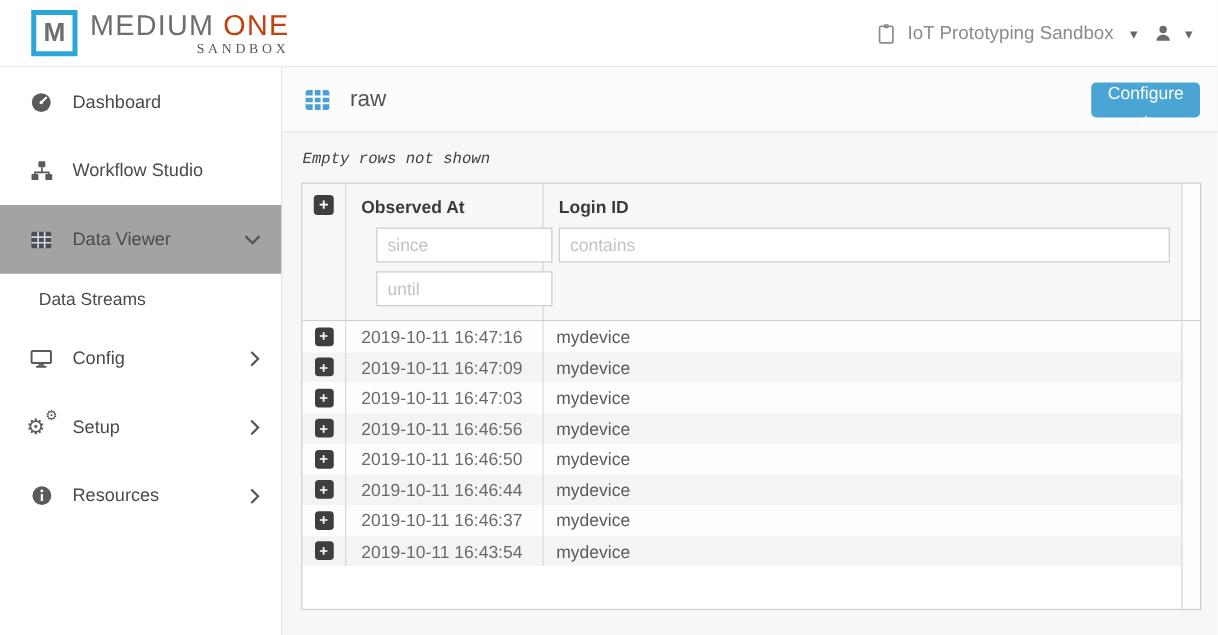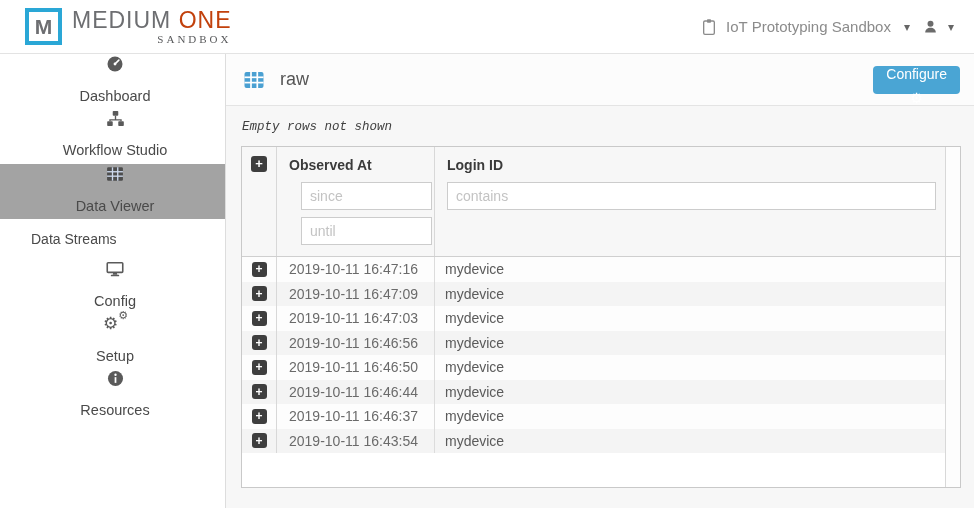--- a/index.html
+++ b/index.html
@@ -22,21 +22,21 @@
   .top-right { display:flex; align-items:center; gap:12px; }
   .workspace { display:flex; align-items:center; gap:9px; color:#8b8b8b;
                font-size:15px; cursor:pointer; }
   .caret { color:#666; font-size:12px; margin-left:4px; }
   .user-menu { display:flex; align-items:center; gap:5px; cursor:pointer; }
 
   
   .app { display:flex; height:454px; }
   .sidebar { width:226px; background:#fff; border-right:1px solid #ddd; flex:none; }
   .side-item { height:55px; display:flex; align-items:center; gap:14px;
-               padding:0 17px 0 22px; font-size:14.5px; color:#4a4a4a; cursor:pointer;flex-direction:column; }
+               padding:0 17px 0 22px; font-size:14.5px; color:#4a4a4a; cursor:pointer; }
   .side-item .icn { width:22px; display:flex; justify-content:center; flex:none; }
   .side-item .lbl { flex:1; }
   .side-item.active { background:#a3a3a3; }
   .sub-item { height:40px; display:flex; align-items:center; padding-left:31px;
               font-size:14px; color:#4a4a4a; cursor:pointer; }
   .gears { position:relative; width:20px; height:20px; color:#5a5a5a; }
   .gear-big { position:absolute; left:-2px; top:0px; font-size:17px; line-height:20px; }
   .gear-small { position:absolute; right:-3px; top:-4px; font-size:11px; line-height:11px; }
 
   .main { flex:1; min-width:0; background:#f7f7f7; display:flex; flex-direction:column; }
@@ -61,21 +61,21 @@
                 display:flex; justify-content:center; }
   .thead .col-expand { align-items:flex-start; padding-top:9px; }
   .col-observed { width:158px; flex:none; border-right:1px solid #d8d8d8; }
   .col-login { flex:1; min-width:0; }
   .col-filler { width:15px; flex:none; border-left:1px solid #d8d8d8; background:#fdfdfd; }
   .col-title { font-size:14px; font-weight:bold; color:#3b3b3b; margin:10px 0 9px 12px; }
   .f-input { display:block; height:28px; border:1px solid #ccc; background:#fff;
              margin:0 0 7px 12px; padding:0 8px; font-size:14px; color:#555;
              font-family:"Liberation Sans", sans-serif; }
   .f-input::placeholder { color:#c3c3c3; }
-  .in-narrow { width:131px;margin-left:24px; }
+  .in-narrow { width:141px;margin-left:24px; }
   .in-wide { width:calc(100% - 21px); }
 
   .expand-btn { width:16px; height:16px; background:#3e3e3e; color:#fff; border:none;
                 border-radius:3px; font-size:13px; font-weight:bold; line-height:14px;
                 display:flex; align-items:center; justify-content:center;
                 cursor:pointer; padding:0; flex:none; }
   .trow .expand-btn { width:15px; height:15px; font-size:12px; }
 
   .tbody { flex:none; }
   .trow { display:flex; height:24.5px; font-size:14px; background:#fdfdfd; }

